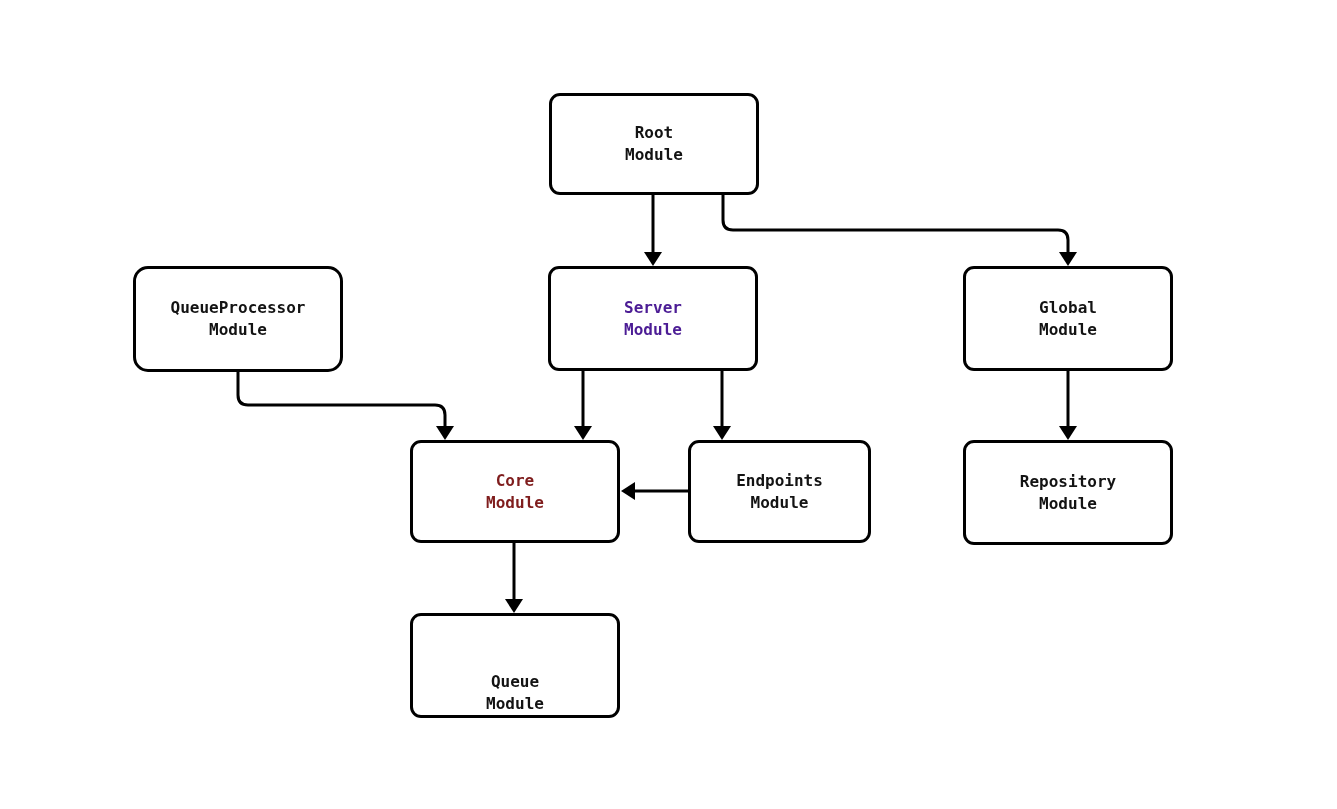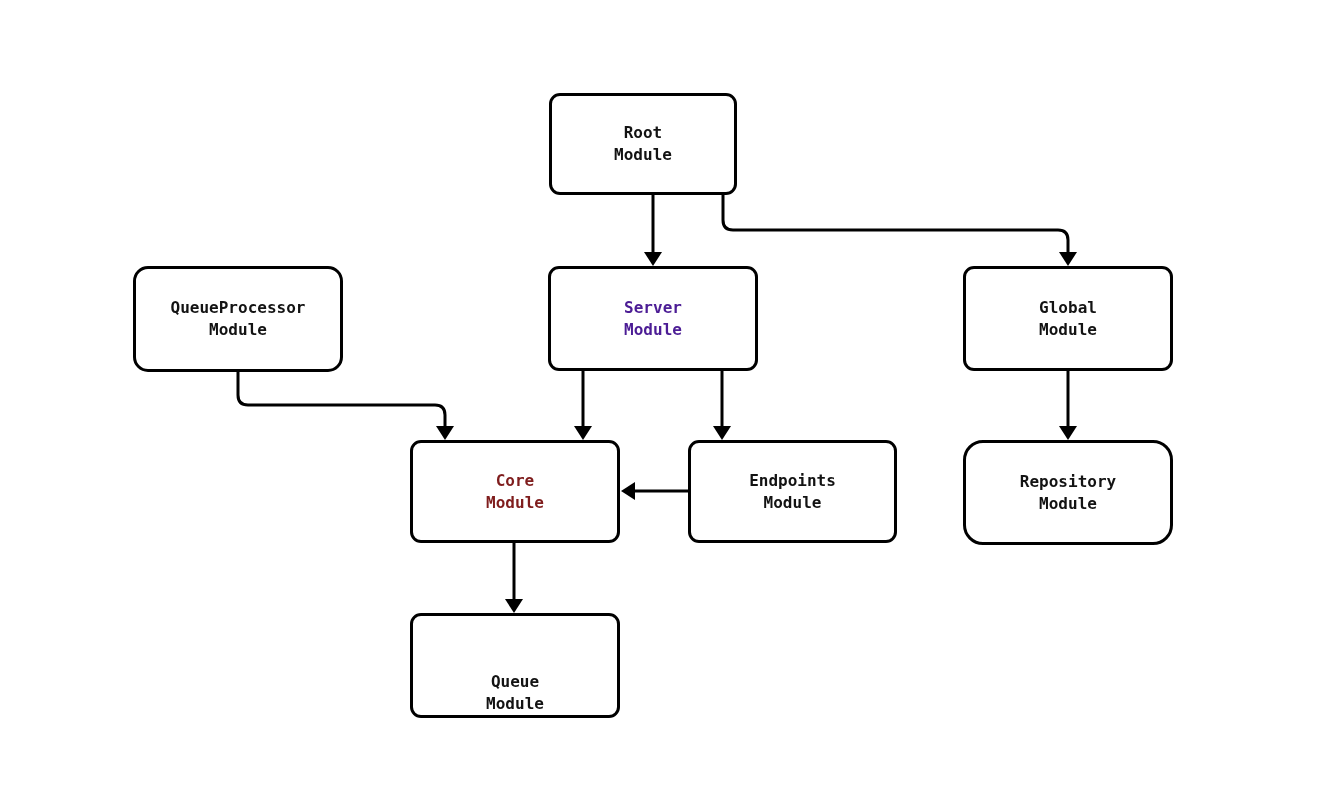--- a/index.html
+++ b/index.html
@@ -73,45 +73,45 @@
         <path d="M 1068 266 L 1059 252 L 1077 252 Z" fill="#000000"></path>
         <path d="M 445 440 L 436 426 L 454 426 Z" fill="#000000"></path>
         <path d="M 583 440 L 574 426 L 592 426 Z" fill="#000000"></path>
         <path d="M 722 440 L 713 426 L 731 426 Z" fill="#000000"></path>
         <path d="M 1068 440 L 1059 426 L 1077 426 Z" fill="#000000"></path>
         <path d="M 621 491 L 635 482 L 635 500 Z" fill="#000000"></path>
         <path d="M 514 613 L 505 599 L 523 599 Z" fill="#000000"></path>
       </g>
   </svg>
 
-  <div class="node" style="left: 549px; top: 93px; width: 188px; height: 102px; border-color: rgb(0, 0, 0); background: rgb(255, 255, 255);">
+  <div class="node" style="left: 549px; top: 93px; width: 210px; height: 102px; border-color: rgb(0, 0, 0); background: rgb(255, 255, 255);">
     <span class="node-label" style="color: rgb(19, 19, 19);">Root
 Module</span>
   </div>
   <div class="node" style="left: 133px; top: 266px; width: 210px; height: 106px; border-color: rgb(0, 0, 0); background: rgb(255, 255, 255); border-radius: 15px;">
     <span class="node-label" style="color: rgb(19, 19, 19);">QueueProcessor
 Module</span>
   </div>
   <div class="node" style="left: 548px; top: 266px; width: 210px; height: 105px; border-color: rgb(0, 0, 0); background: rgb(255, 255, 255);">
     <span class="node-label" style="color: #4c1d95;">Server
 Module</span>
   </div>
   <div class="node" style="left: 963px; top: 266px; width: 210px; height: 105px; border-color: rgb(0, 0, 0); background: rgb(255, 255, 255); justify-content: center;">
     <span class="node-label" style="color: rgb(19, 19, 19);">Global
 Module</span>
   </div>
   <div class="node" style="left: 410px; top: 440px; width: 210px; height: 103px; border-color: rgb(0, 0, 0); background: rgb(255, 255, 255);">
     <span class="node-label" style="color: #7f1d1d;">Core
 Module</span>
   </div>
-  <div class="node" style="left: 688px; top: 440px; width: 209px; height: 103px; border-color: rgb(0, 0, 0); background: rgb(255, 255, 255);">
+  <div class="node" style="left: 688px; top: 440px; width: 183px; height: 103px; border-color: rgb(0, 0, 0); background: rgb(255, 255, 255);">
     <span class="node-label" style="color: rgb(19, 19, 19);">Endpoints
 Module</span>
   </div>
-  <div class="node" style="left: 963px; top: 440px; width: 210px; height: 105px; border-color: rgb(0, 0, 0); background: rgb(255, 255, 255); border-radius: 20px;">
+  <div class="node" style="left: 963px; top: 440px; width: 210px; height: 105px; border-color: rgb(0, 0, 0); background: rgb(255, 255, 255);">
     <span class="node-label" style="color: rgb(19, 19, 19);">Repository
 Module</span>
   </div>
   <div class="node" style="left: 410px; top: 613px; width: 210px; height: 105px; border-color: rgb(0, 0, 0); background: rgb(255, 255, 255); align-items: flex-end;">
     <span class="node-label" style="color: rgb(19, 19, 19);">Queue
 Module</span>
   </div>
 
 </div>
 

